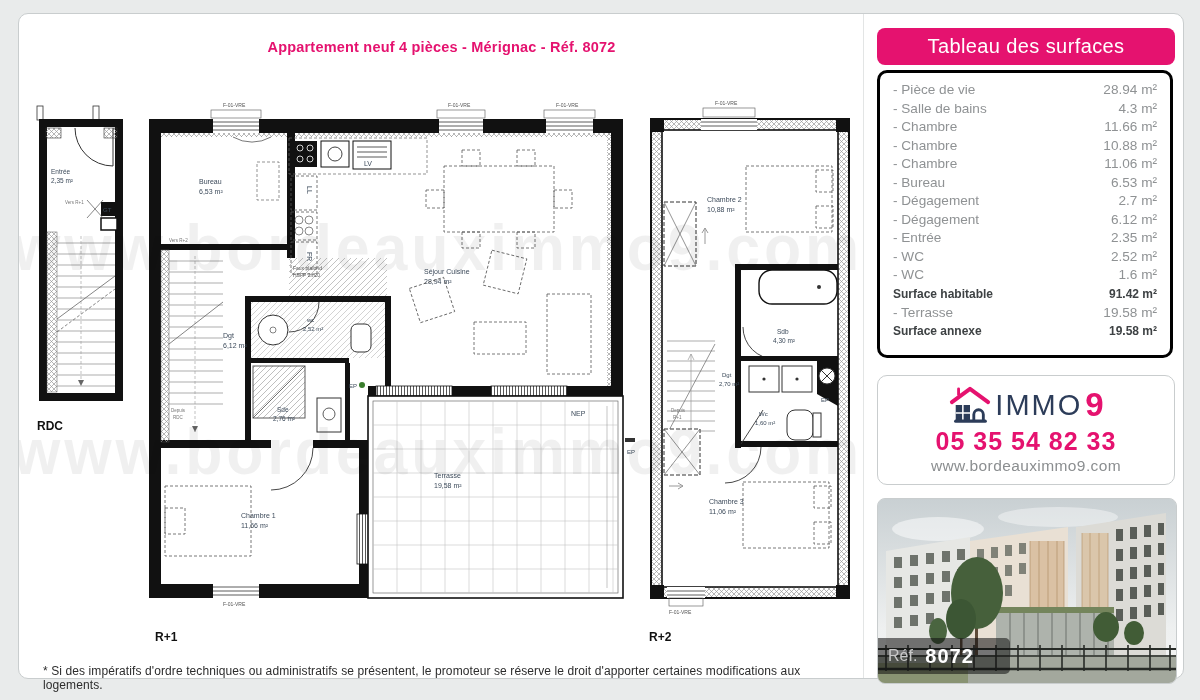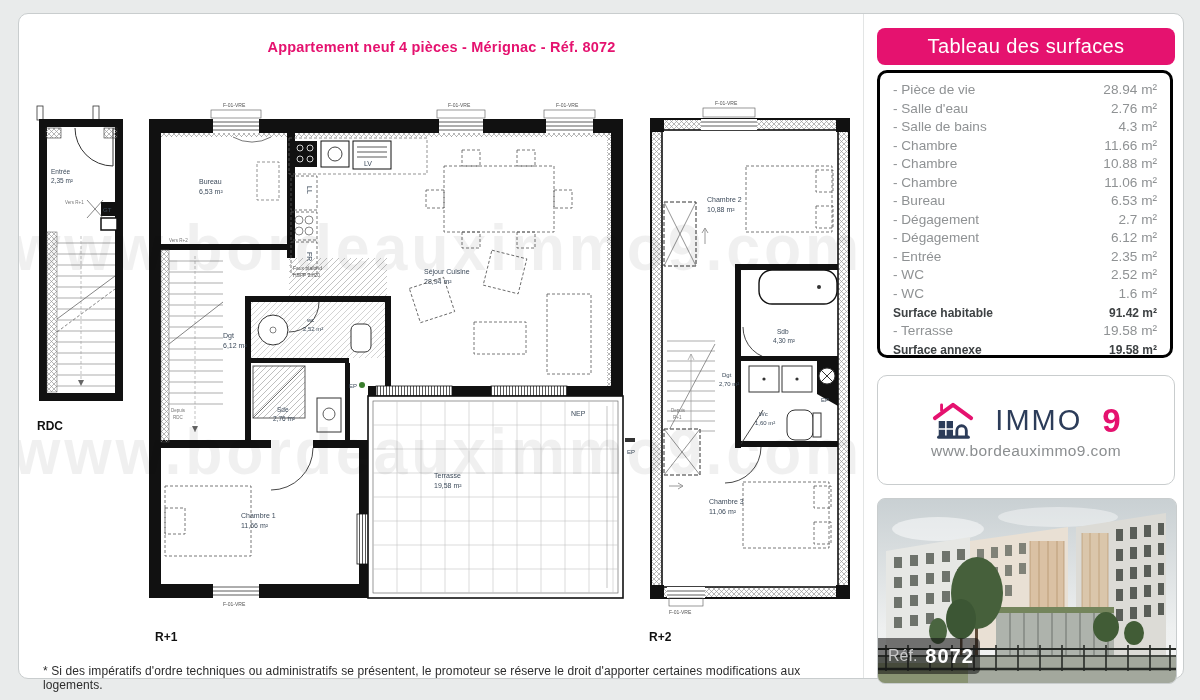--- a/index.html
+++ b/index.html
@@ -34,31 +34,31 @@
     border:3px solid #000000;border-radius:10px;background:#fff;
     padding:8px 13px 0 13px;box-sizing:border-box;
   }
   .srow{display:flex;justify-content:space-between;font-size:13.6px;line-height:18.55px;color:#8f9294;}
   .srow.bold{color:#3e4244;font-weight:bold;font-size:12px;}
   .logo-panel{
     position:absolute;left:858px;top:361px;width:296px;height:108px;
     border:1px solid #c9cdce;border-radius:10px;background:#fff;
     display:flex;flex-direction:column;align-items:center;justify-content:center;
   }
-  .brand-row{display:flex;align-items:center;gap:20px;height:40px;text-align:center;}
+  .brand-row{display:flex;align-items:center;gap:3px;height:40px;text-align:center;}
   .brand-immo{color:#2c3c59;font-size:29px;letter-spacing:2px;}
   .brand-nine{color:#e5126f;font-size:33px;font-weight:bold;}
   .phone{color:#e5126f;font-size:25px;font-weight:bold;letter-spacing:1px;margin-top:2px;}
   .website{color:#8b8e90;font-size:15.5px;margin-top:1px;letter-spacing:.4px;}
   .photo-panel{
     position:absolute;left:858px;top:484px;width:298px;height:184px;
     border:1px solid #c9cdce;border-radius:8px;overflow:hidden;background:#d8dcdd;
   }
   .ref-band{
-    position:absolute;left:0;bottom:9px;width:102px;height:36px;
+    position:absolute;left:0;bottom:9px;width:132px;height:36px;
     background:rgba(15,15,15,.55);border-radius:0 5px 5px 0;
     display:flex;align-items:center;padding-left:10px;box-sizing:border-box;gap:8px;
   }
   .ref-label{color:#c9c9c9;font-size:16px;}
   .ref-number{color:#fff;font-size:20px;font-weight:bold;letter-spacing:1px;}
   
   text{font-family:"Liberation Sans",sans-serif;fill:#3c4a5a;}
   .t7{font-size:7px;}
   .t65{font-size:6.5px;}
   .t6{font-size:6px;}
@@ -365,24 +365,20 @@
   <div class="vdivider"></div>
 
   <div class="surf-header">Tableau des surfaces</div>
 
   <div class="surf-panel">
     <div class="srow">
         <span>- Pièce de vie</span>
         <span>28.94 m²</span>
       </div>
     <div class="srow">
-        <span>- Salle d'eau</span>
-        <span>2.76 m²</span>
-      </div>
-    <div class="srow">
         <span>- Salle de bains</span>
         <span>4.3 m²</span>
       </div>
     <div class="srow">
         <span>- Chambre</span>
         <span>11.66 m²</span>
       </div>
     <div class="srow">
         <span>- Chambre</span>
         <span>10.88 m²</span>
@@ -435,20 +431,21 @@
         <path d="M11 10 V4" stroke="#e5126f" stroke-width="3" stroke-linecap="round"></path>
         <path d="M4 18 L23 4 L42 18" fill="none" stroke="#e5126f" stroke-width="4.2" stroke-linecap="round" stroke-linejoin="round"></path>
         <rect x="8" y="21" width="15" height="17" fill="#2c3c59"></rect>
         <path d="M15.5 21 V38 M8 29.5 H23" stroke="#fff" stroke-width="1.6"></path>
         <path d="M8 38 H39" stroke="#2c3c59" stroke-width="3.4" stroke-linecap="round"></path>
         <path d="M27 38 v-7 a5 5 0 0 1 10 0 v7" fill="none" stroke="#2c3c59" stroke-width="3"></path>
       </svg>
       <span class="brand-immo">IMMO</span>
         <span class="brand-nine">9</span>
     </div>
+    <div class="phone">05 35 54 82 33</div>
     <div class="website">www.bordeauximmo9.com</div>
   </div>
 
   <div class="photo-panel">
     <svg width="298" height="184" viewBox="0 0 298 184">
       <defs>
         <linearGradient id="sky" x1="0" y1="0" x2="0" y2="1">
           <stop offset="0" stop-color="#c9d0d3"></stop>
           <stop offset="0.7" stop-color="#eef0f0"></stop>
           <stop offset="1" stop-color="#f4f4f3"></stop>

